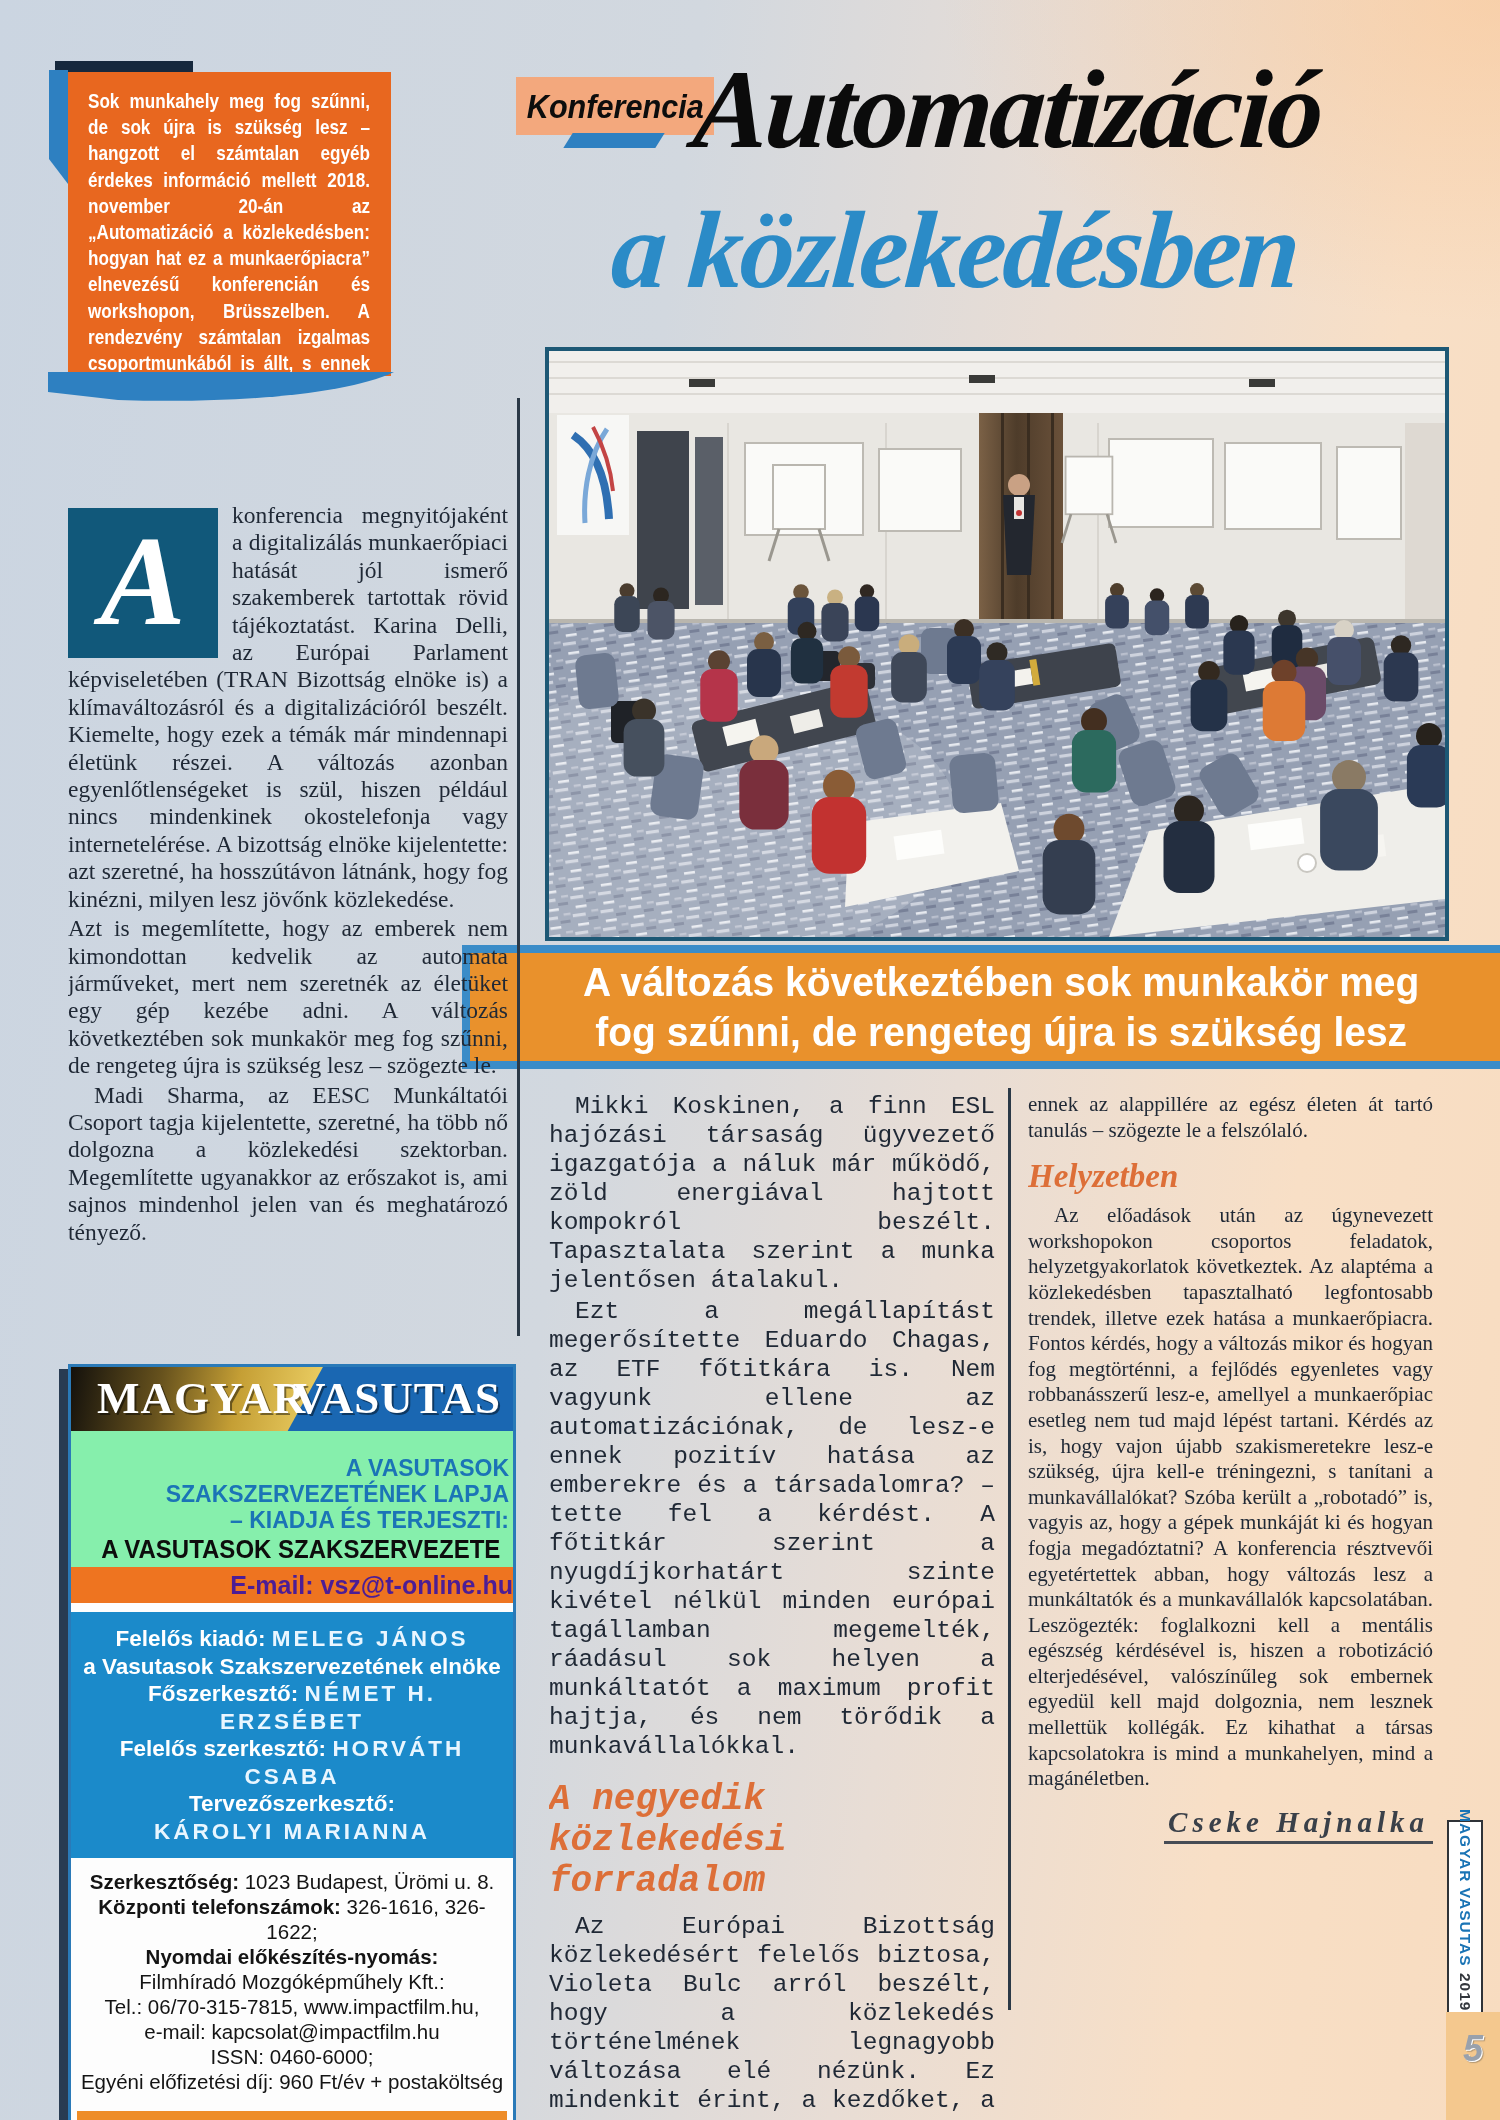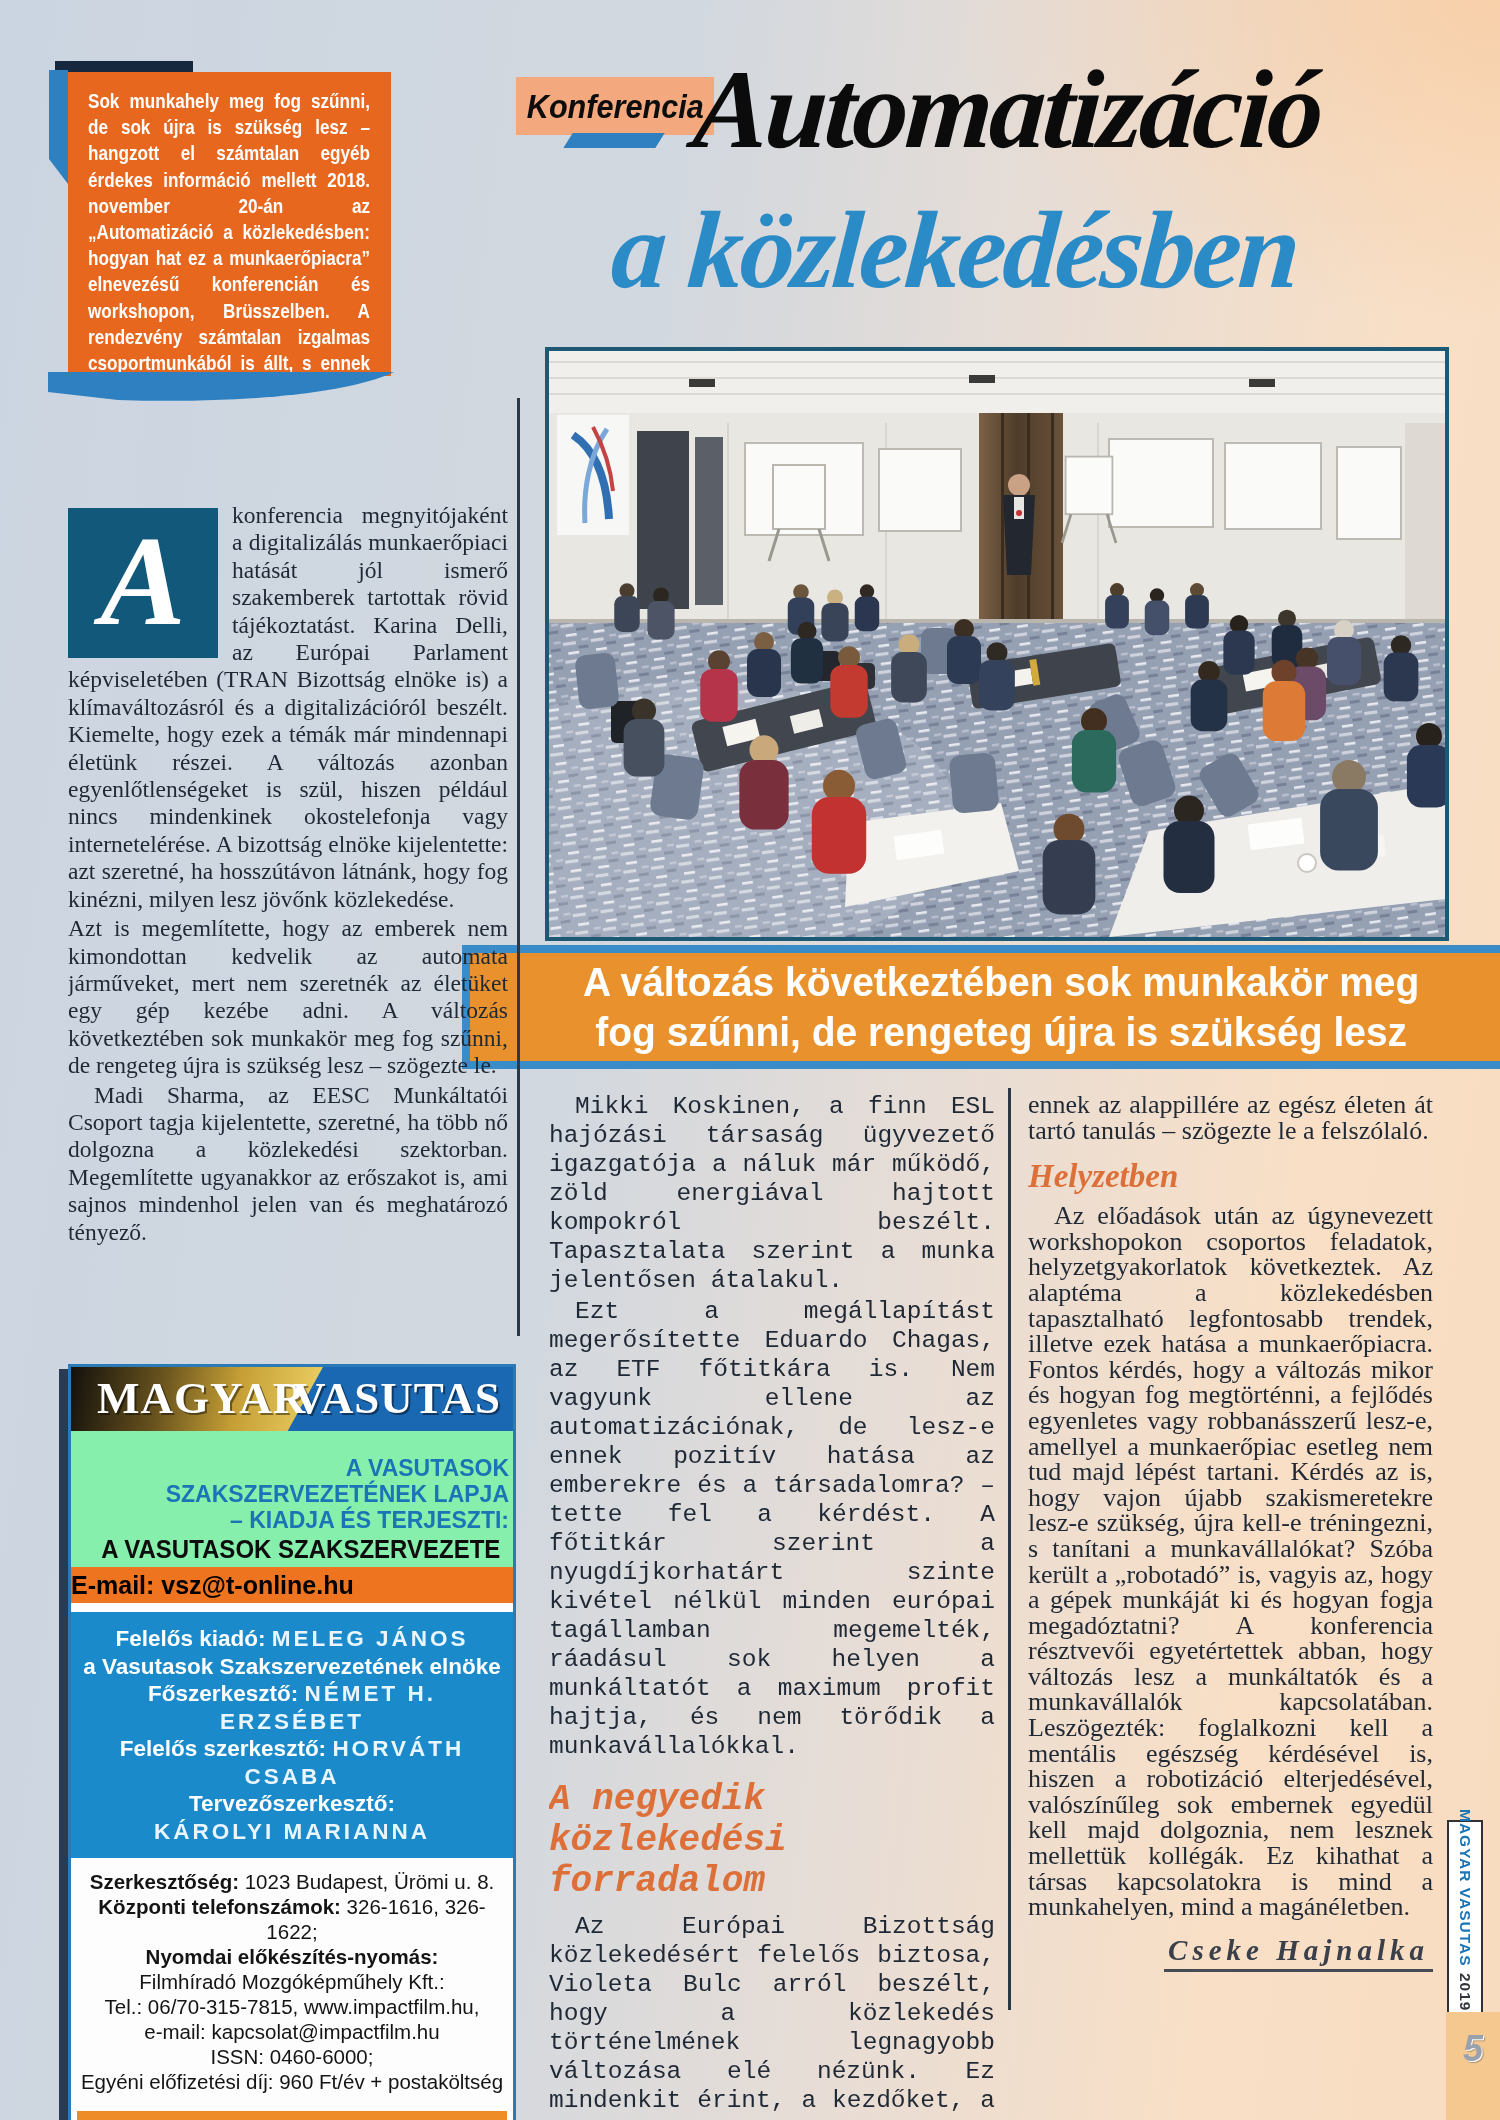--- a/index.html
+++ b/index.html
@@ -44,21 +44,21 @@
   .divider-1{position:absolute;left:517px;top:398px;width:3px;height:938px;background:#2b3947;}
   .divider-2{position:absolute;left:1008px;top:1088px;width:3px;height:922px;background:#2b3947;}
   .col-1{position:absolute;left:68px;top:502px;width:440px;height:836px;overflow:hidden;}
   .col-2{position:absolute;left:549px;top:1092px;width:446px;height:1026px;overflow:hidden;font-family:Liberation Mono, monospace;}
   .col-3{position:absolute;left:1028px;top:1092px;width:405px;height:1028px;overflow:hidden;}
   .bp{margin:0;color:#1f2835;text-align:justify;}
   .bp.ind{text-indent:26px;}
   .bp+.bp{margin-top:2px;}
   .col-1 .bp{font-size:23.5px;line-height:27.4px;}
   .col-2 .bp{font-size:24.5px;line-height:29px;}
-  .col-3 .bp{font-size:26px;line-height:25.6px;}
+  .col-3 .bp{font-size:21px;line-height:25.6px;}
   .dropcap{float:left;width:150px;height:150px;margin:6px 14px 4px 0;background:#11587a;color:#fff;
     font-style:italic;font-weight:700;font-size:128px;line-height:146px;text-align:center;}
   .sec-head{margin:18px 0 10px;font-style:italic;font-weight:700;color:#dd6f38;}
   .col-2 .sec-head{font-size:36px;line-height:41px;}
   .col-3 .sec-head{font-size:33px;line-height:38px;margin:14px 0 8px;}
   .signature-row{margin-top:14px;text-align:right;}
   .signature{display:inline-block;font-style:italic;font-weight:700;font-size:29px;letter-spacing:5px;color:#3a4049;
     border-bottom:3px solid #464c55;padding:0 4px 2px;}
 
   
@@ -69,21 +69,21 @@
     background:linear-gradient(100deg,#14110c 0%,#67521d 35%,#c59f35 65%,#eed267 100%);
     clip-path:polygon(0 0,100% 0,86% 100%,0 100%);}
   .logo-word{position:absolute;top:5px;color:#fff;font-family:"Liberation Serif",serif;font-weight:700;font-size:45px;
     letter-spacing:1px;text-shadow:2px 2px 0 rgba(0,0,0,.45);}
   .logo-w1{left:26px;}
   .logo-w2{right:12px;}
   .mh-sub{padding:24px 4px 4px;text-align:right;background:#86efac;}
   .mh-sub-line{color:#1b74b6;font-family:"Liberation Sans",sans-serif;font-weight:700;font-size:23px;line-height:26px;}
   .mh-publisher{color:#0d0d0d;font-family:"Liberation Sans",sans-serif;font-weight:700;font-size:25px;line-height:28px;
     margin-top:2px;transform:scaleX(.96);}
-  .mh-email{background:#ee7420;color:#000000;text-align:left;font-family:"Liberation Sans",sans-serif;font-weight:700;
+  .mh-email{background:#ee7420;color:#4c1d95;text-align:right;font-family:"Liberation Sans",sans-serif;font-weight:700;
     font-size:25px;line-height:36px;height:36px;}
   .mh-gap{height:9px;background:#fdfdfd;}
   .mh-imprint{background:#1b8aca;color:#fff;text-align:center;font-family:"Liberation Sans",sans-serif;font-weight:700;
     font-size:22.5px;line-height:27.5px;padding:13px 6px;}
   .mh-imprint .sp{letter-spacing:3px;color:#e9f6ff;}
   .mh-office{background:#fdfdfd;color:#141414;text-align:center;font-family:"Liberation Sans",sans-serif;
     font-size:20.5px;line-height:25px;padding:11px 4px;}
   .mh-office .ob{font-weight:700;}
   .mh-www{margin:6px;background:#ee8d28;color:#fff;text-align:center;font-family:"Liberation Sans",sans-serif;
     font-weight:700;font-size:30px;line-height:44px;letter-spacing:7px;height:44px;}

